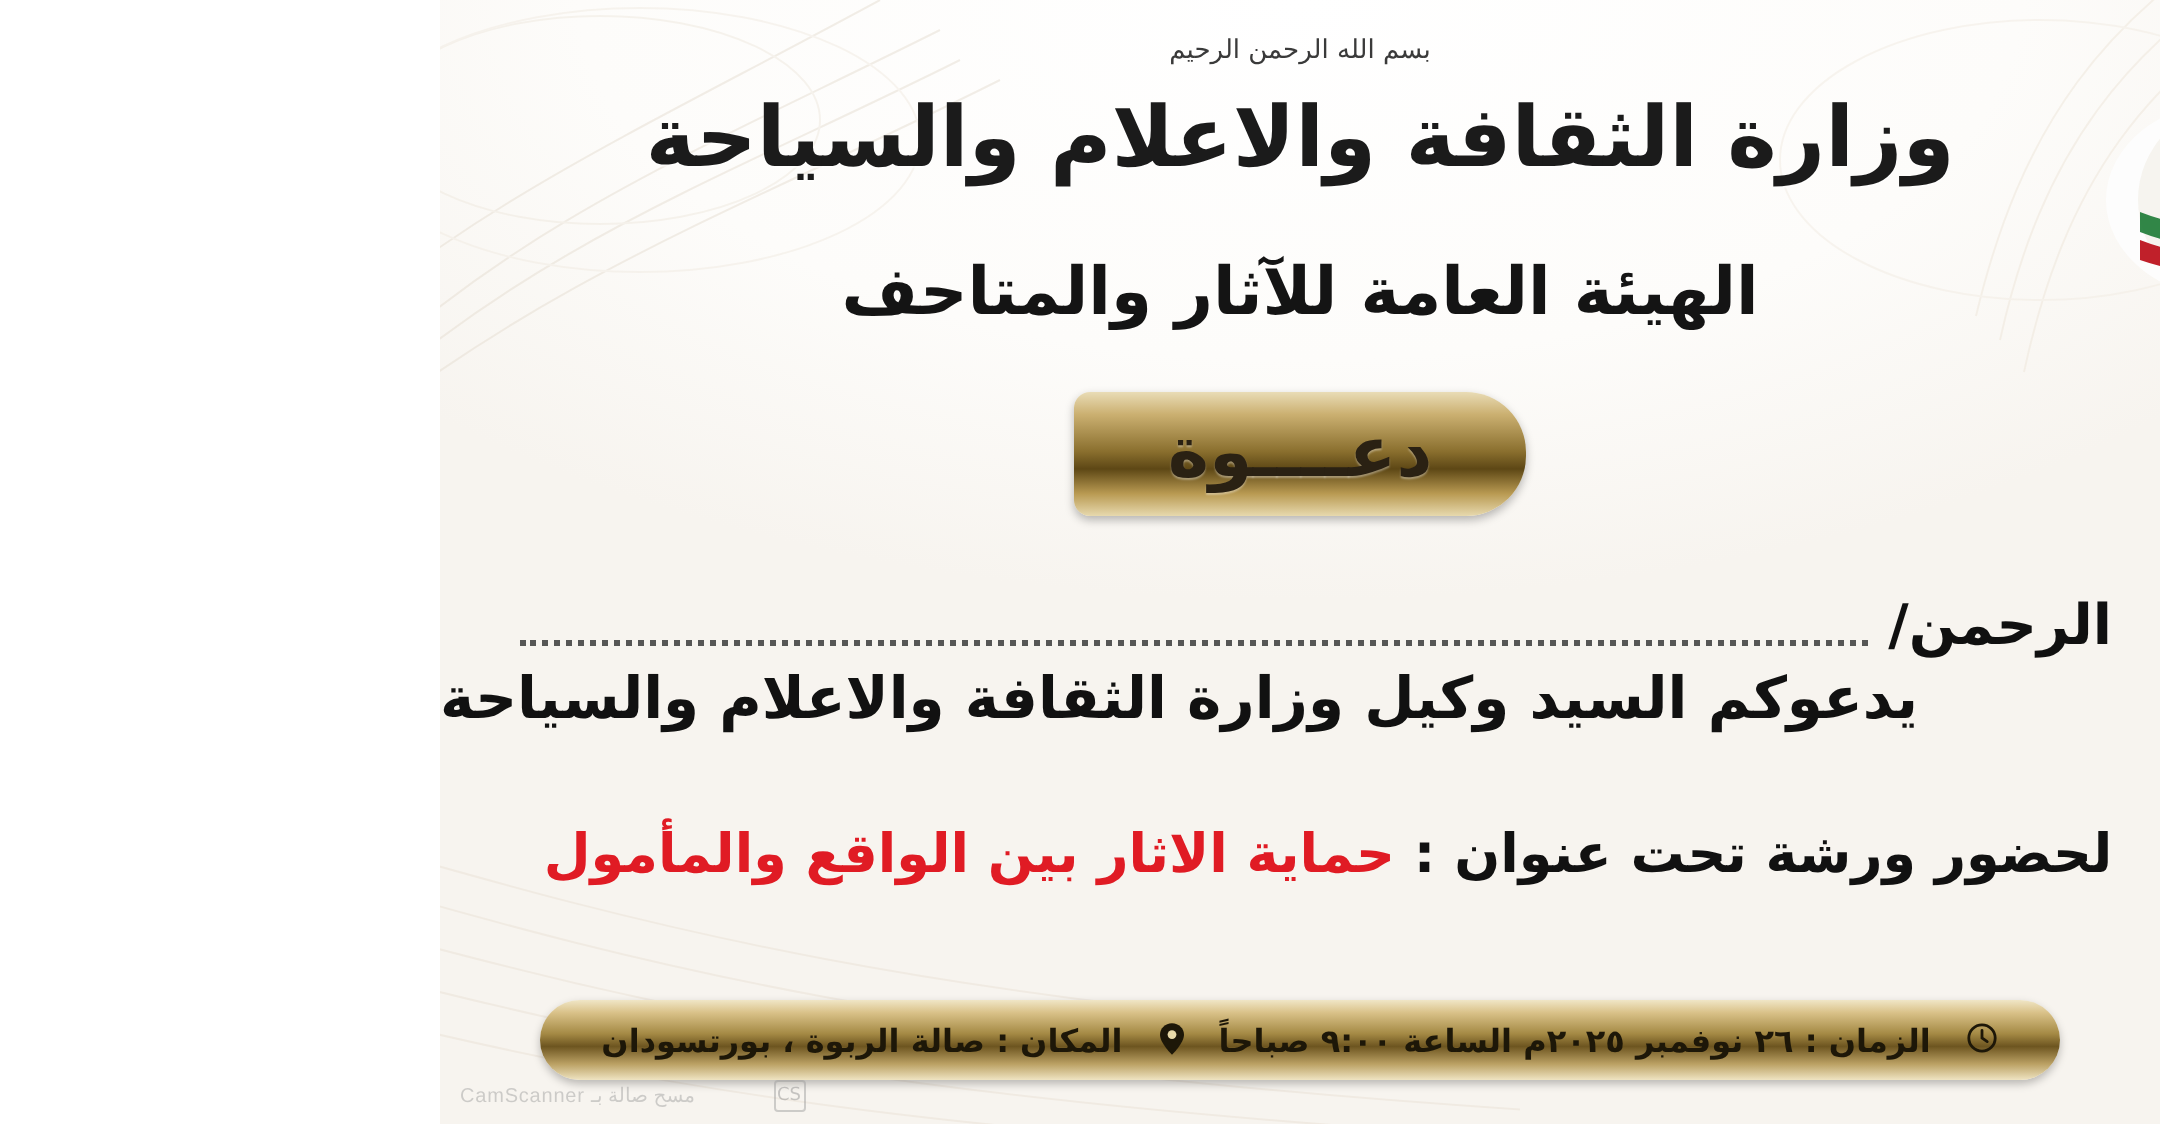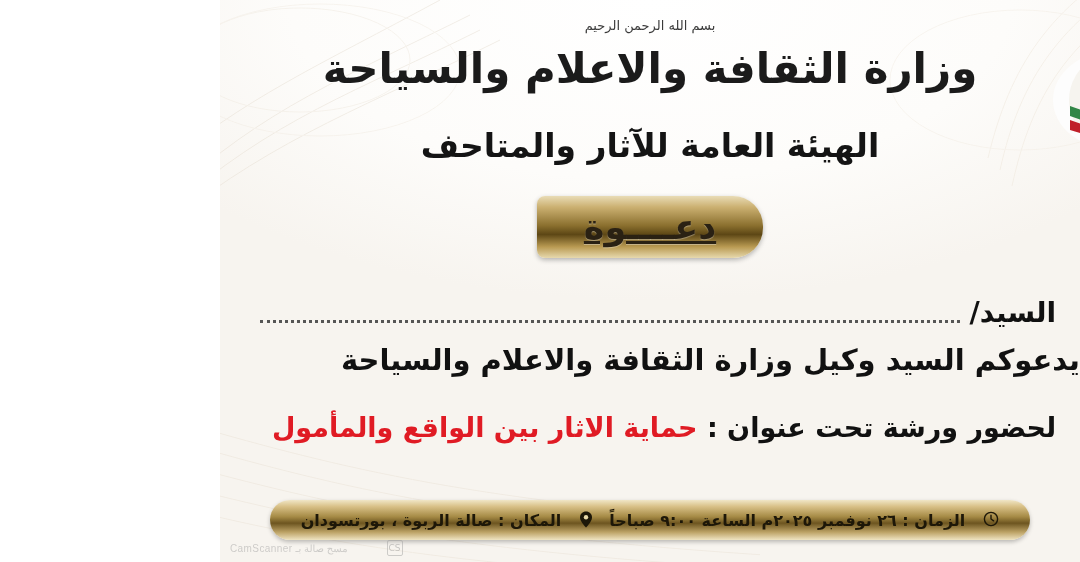--- a/index.html
+++ b/index.html
@@ -110,21 +110,20 @@
     align-items: center;
     justify-content: center;
   }
   .invite-plaque .word {
     font-size: 35px;
     font-weight: bold;
     color: #2a2113;
     letter-spacing: 6px;
     text-shadow: 0 1px 1px rgba(255,255,255,.35);
     font-family: "DejaVu Sans", sans-serif;
-    text-decoration: underline;
   }
 
   
   .recipient-row {
     position: absolute;
     top: 296px;
     left: 40px;
     right: 24px;
     display: flex;
     align-items: flex-end;
@@ -142,24 +141,24 @@
     flex: 1;
     border-bottom: 3px dotted #3b3b3b;
     height: 18px;
     margin-bottom: 6px;
     opacity: .85;
   }
 
   
   .line-invite {
     position: absolute;
-    top: 343px;
-    left: 0;
-    right: 0;
-    text-align: right;
+    top: 332px;
+    left: 0;
+    right: 0;
+    text-align: left;
     font-size: 29px;
     font-weight: bold;
     color: #111111;
     font-family: "DejaVu Sans", sans-serif;
   }
   .line-workshop {
     position: absolute;
     top: 412px;
     left: 0;
     right: 0;
@@ -294,21 +293,21 @@
     <circle cx="96" cy="16" r="4" fill="#c51f6a"></circle>
   </svg>
 
   <div class="side-ornament">الهيئة العامة للآثار والمتاحف</div>
 
   <div class="invite-plaque">
     <span class="word">دعــــوة</span>
   </div>
 
   <div class="recipient-row">
-    <span class="recipient-label">السيد/</span>
+    <span class="recipient-label">الرحمن/</span>
     <span class="recipient-dots"></span>
   </div>
 
   <div class="line-invite">يدعوكم السيد وكيل وزارة الثقافة والاعلام والسياحة</div>
 
   <div class="line-workshop">
     <span>لحضور ورشة تحت عنوان :</span>
     <span class="title-red">حماية الاثار بين الواقع والمأمول</span>
   </div>
 

